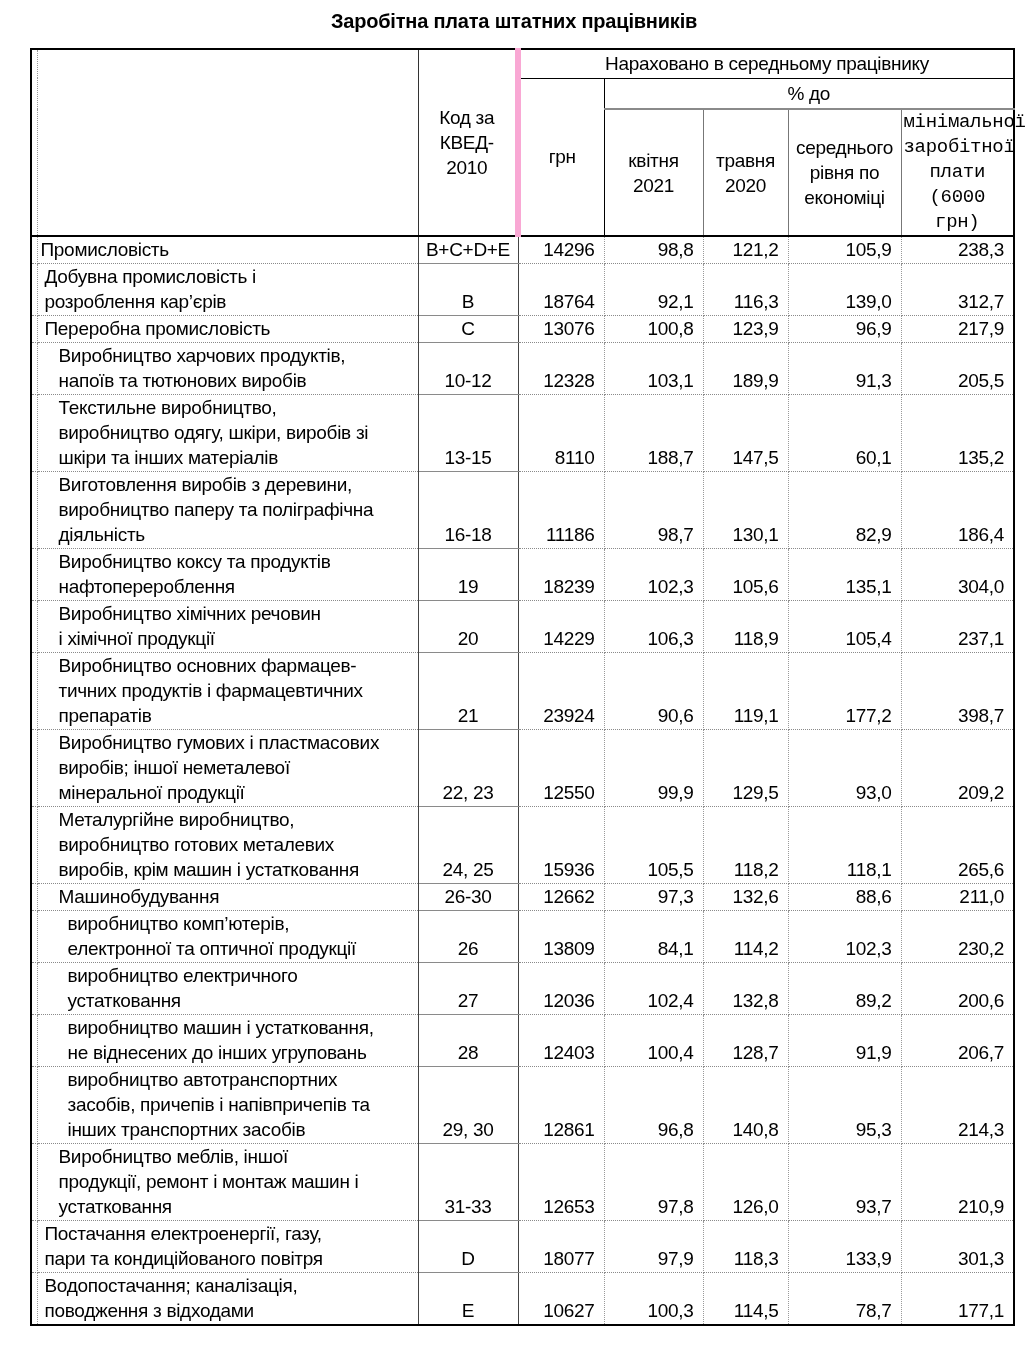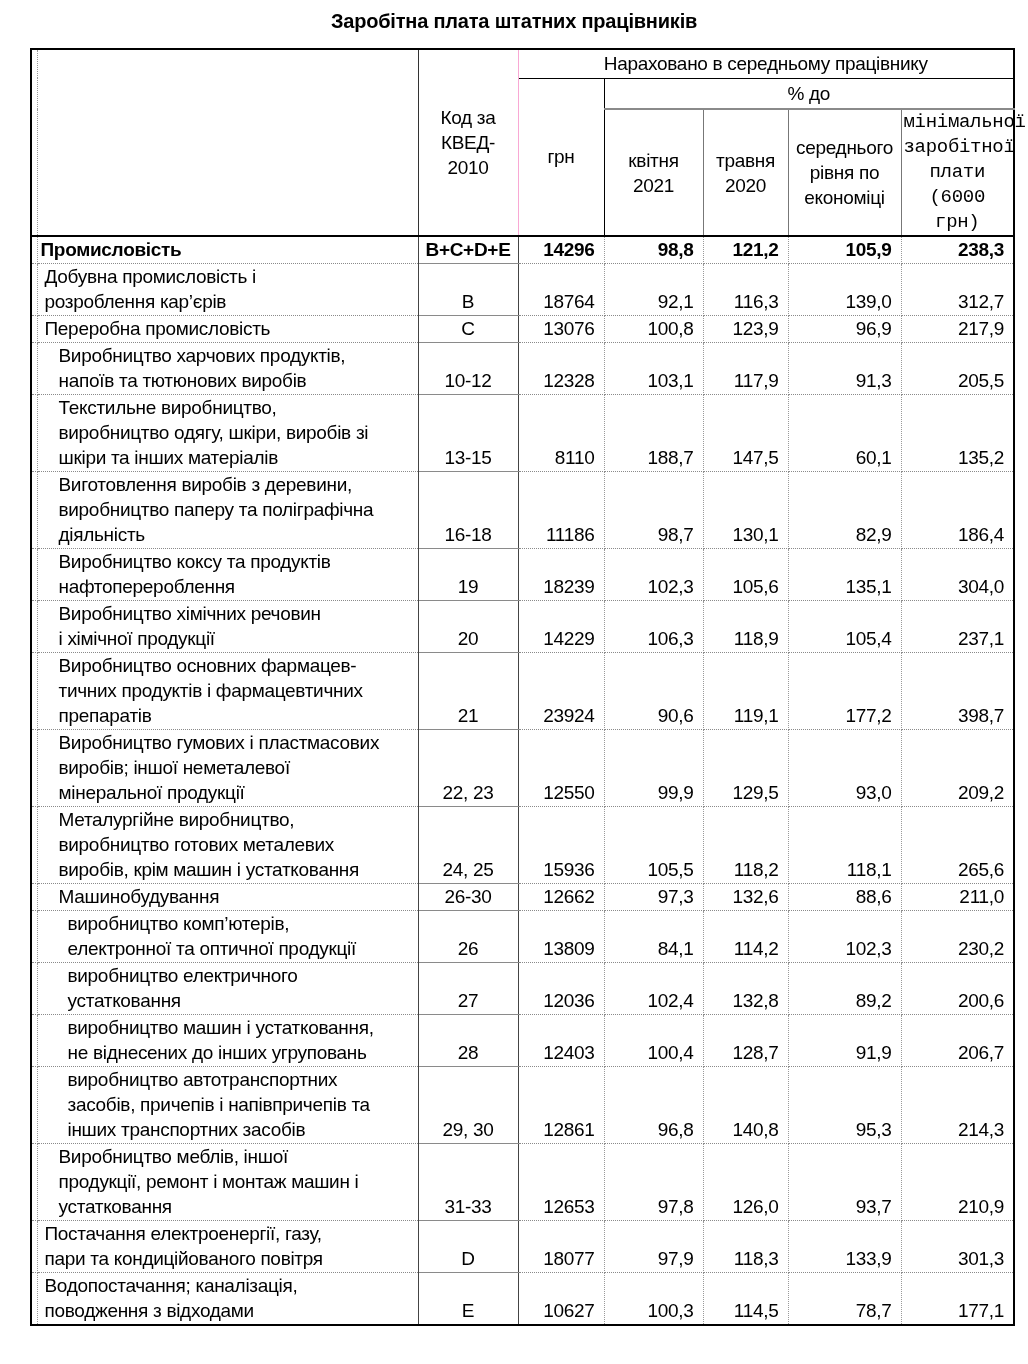--- a/index.html
+++ b/index.html
@@ -32,21 +32,21 @@
   
   thead td{
     text-align:center;vertical-align:middle;
     line-height:25px;white-space:pre-line;padding:0 2px;
   }
   tr.h1{height:29px;}
   tr.h2{height:31px;}
   tr.h3{height:112px;}
   .h-sp{border-right:1px dotted #999;}
   .h-name{border-right:1px solid #333;}
-  .h-code{border-right:1px solid #f9a8d4;}
+  .h-code{border-right:6px solid #f9a8d4;}
   .h-accrued{border-bottom:1px solid #000;}
   .h-uah{border-right:1px solid #000;}
   .h-pct{border-bottom:2px solid #8a8a8a;}
   .h-sub{border-right:1px solid #777;}
   .h-sub.last{border-right:none;font-family:Liberation Mono, monospace;}
   .hb{border-bottom:2px solid #000 !important;}
 
   
   tbody td{
     vertical-align:bottom;line-height:25px;
@@ -60,21 +60,21 @@
   }
   td.code{
     text-align:center;border-right:1px solid #444;
     border-bottom:1px solid #8a8a8a;padding-bottom:1px;
   }
   td.num{
     text-align:right;padding-right:9px;padding-bottom:1px;
     border-right:1px dotted #999;
   }
   td.num.last{border-right:none;}
-  tr.bold td{font-weight:bold;}
+  tr.bold td{font-weight:normal;}
   .ind0{padding-left:3px;}
   .ind1{padding-left:7px;}
   .ind2{padding-left:21px;}
   .ind3{padding-left:30px;}
 </style>
 </head>
 <body>
 
 <div class="page">
   <div class="title">
@@ -152,21 +152,21 @@
           <td class="num">96,9</td>
           <td class="num last">217,9</td>
         </tr>
         <tr>
           <td class="sp"></td>
           <td class="name ind2">Виробництво харчових продуктів,
 напоїв та тютюнових виробів</td>
           <td class="code">10-12</td>
           <td class="num">12328</td>
           <td class="num">103,1</td>
-          <td class="num">117,9</td>
+          <td class="num">189,9</td>
           <td class="num">91,3</td>
           <td class="num last">205,5</td>
         </tr>
         <tr>
           <td class="sp"></td>
           <td class="name ind2">Текстильне виробництво,
 виробництво одягу, шкіри, виробів зі
 шкіри та інших матеріалів</td>
           <td class="code">13-15</td>
           <td class="num">8110</td>

